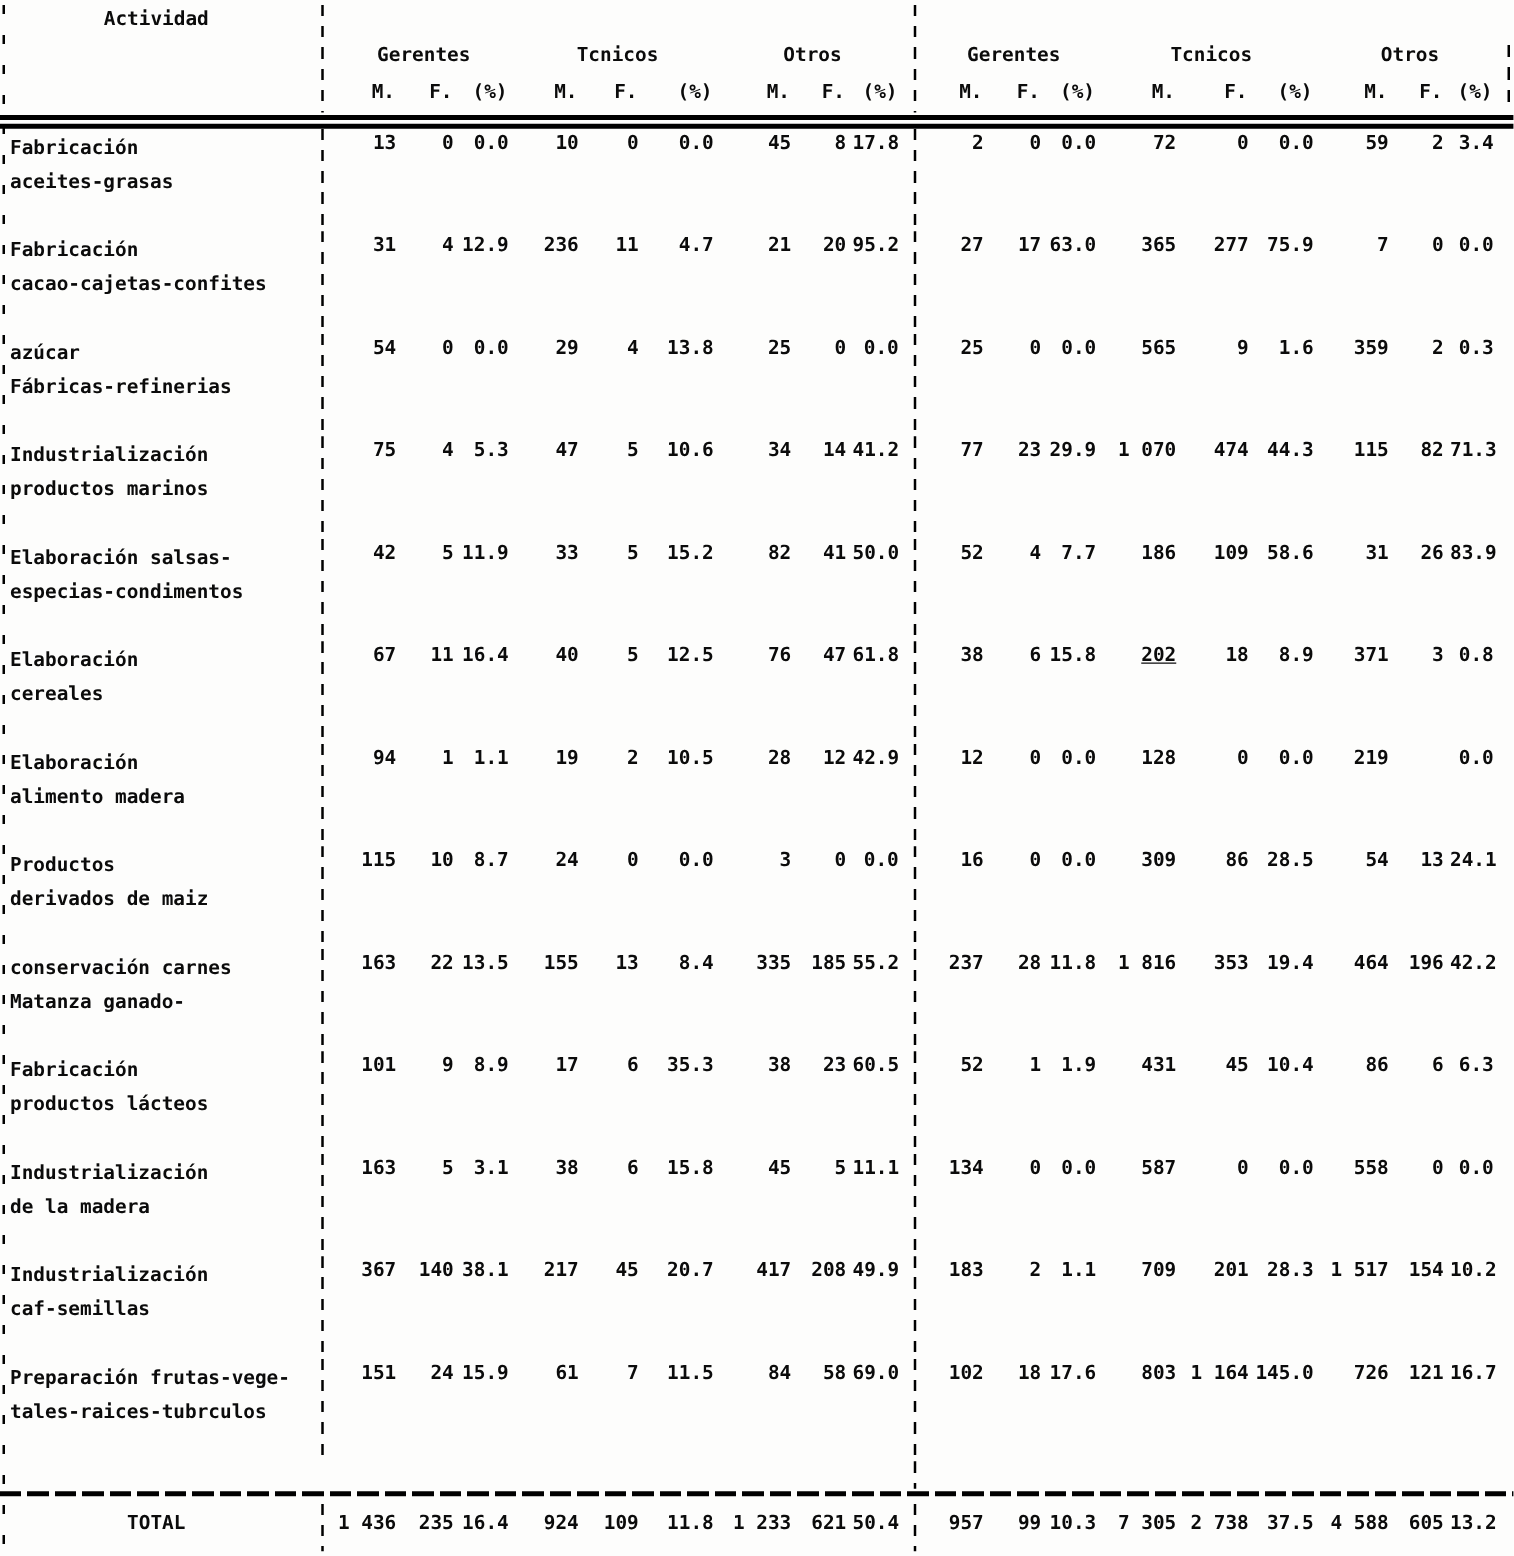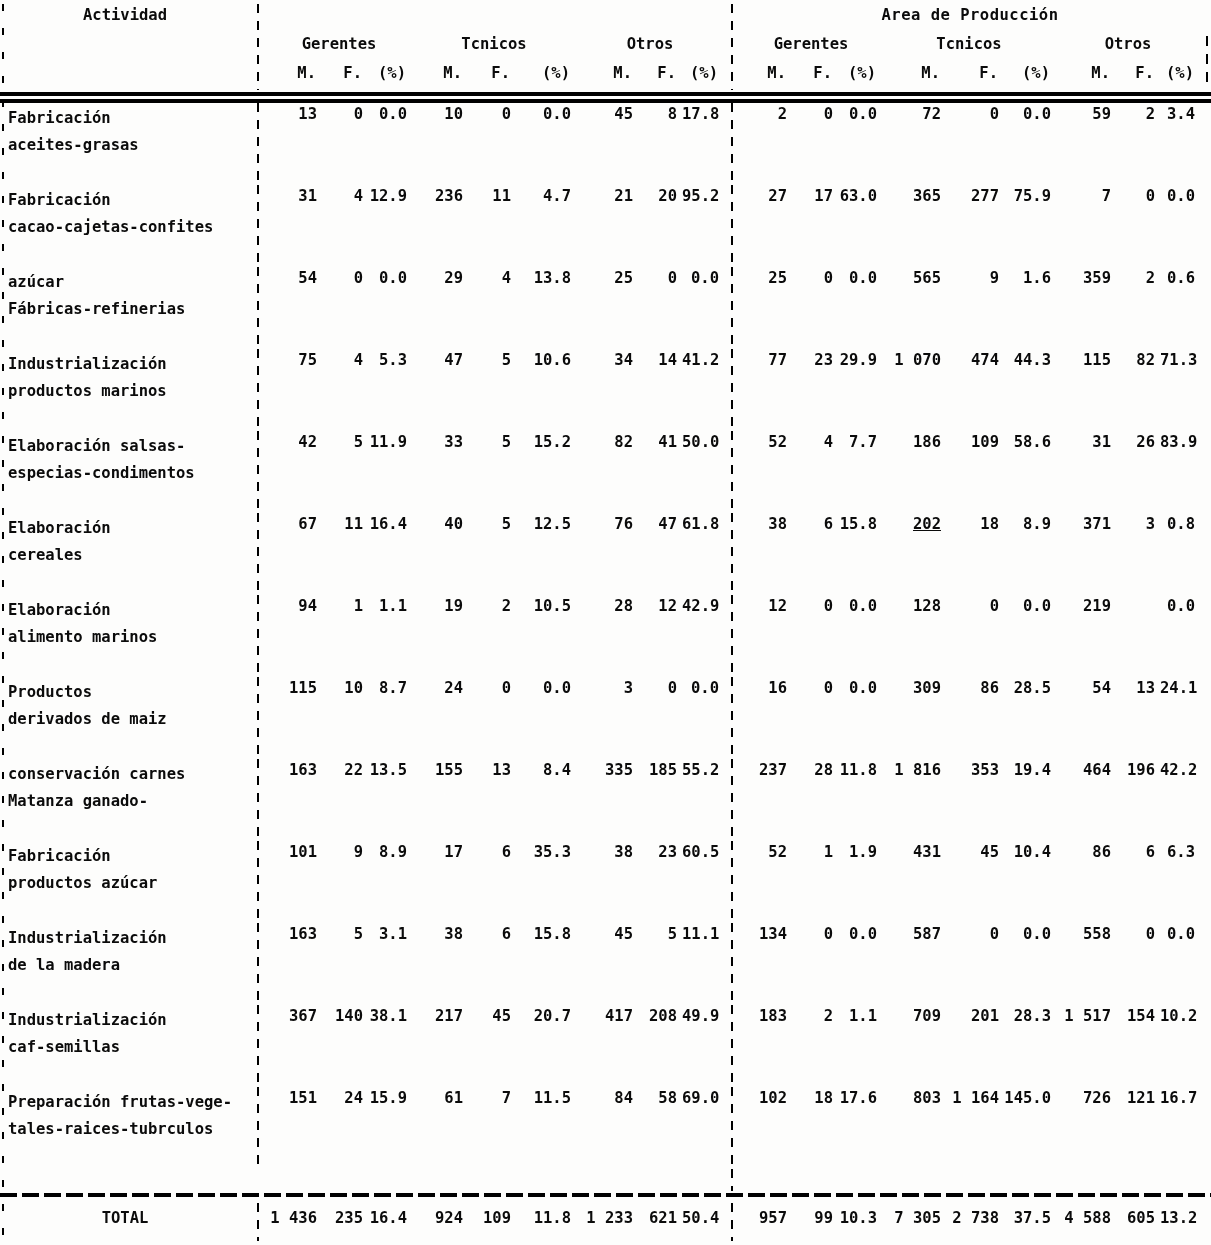--- a/index.html
+++ b/index.html
@@ -68,21 +68,20 @@
 <body>
 
 <div class="page">
   <div class="leftedge"></div>
 
   <div class="thead">
     <div class="grid">
       <div class="hc h-activity">Actividad</div>
       <div class="vdiv hd1"></div>
       <div class="vdiv hd2"></div>
-      <div class="hc h-area-prod">Area de Producción</div>
 
       <div class="hc h-group" style="grid-column:3 / span 3">Gerentes</div>
       <div class="hc h-group" style="grid-column:6 / span 3">Tcnicos</div>
       <div class="hc h-group" style="grid-column:9 / span 3">Otros</div>
       <div class="hc h-group" style="grid-column:13 / span 3">Gerentes</div>
       <div class="hc h-group" style="grid-column:16 / span 3">Tcnicos</div>
       <div class="hc h-group" style="grid-column:19 / span 3">Otros</div>
 
       <div class="hc h-sub" style="grid-column:3">M.</div>
       <div class="hc h-sub" style="grid-column:4">F.</div>
@@ -169,21 +168,21 @@
         <div class="cell num" style="grid-column: 11;">0.0</div>
         <div class="vdiv" style="grid-column: 12;"></div>
         <div class="cell num" style="grid-column: 13;">25</div>
         <div class="cell num" style="grid-column: 14;">0</div>
         <div class="cell num" style="grid-column: 15;">0.0</div>
         <div class="cell num" style="grid-column: 16;">565</div>
         <div class="cell num" style="grid-column: 17;">9</div>
         <div class="cell num" style="grid-column: 18;">1.6</div>
         <div class="cell num" style="grid-column: 19;">359</div>
         <div class="cell num" style="grid-column: 20;">2</div>
-        <div class="cell num" style="grid-column: 21;">0.6</div>
+        <div class="cell num" style="grid-column: 21;">0.3</div>
       </div>
       <div class="grid trow">
         <div class="cell label"><div class="">Industrialización</div><div class="">productos marinos</div></div>
         <div class="vdiv" style="grid-column: 2;"></div>
         <div class="cell num" style="grid-column: 3;">75</div>
         <div class="cell num" style="grid-column: 4;">4</div>
         <div class="cell num" style="grid-column: 5;">5.3</div>
         <div class="cell num" style="grid-column: 6;">47</div>
         <div class="cell num" style="grid-column: 7;">5</div>
         <div class="cell num" style="grid-column: 8;">10.6</div>
@@ -241,21 +240,21 @@
         <div class="cell num" style="grid-column: 14;">6</div>
         <div class="cell num" style="grid-column: 15;">15.8</div>
         <div class="cell num" style="grid-column: 16; text-decoration: underline;">202</div>
         <div class="cell num" style="grid-column: 17;">18</div>
         <div class="cell num" style="grid-column: 18;">8.9</div>
         <div class="cell num" style="grid-column: 19;">371</div>
         <div class="cell num" style="grid-column: 20;">3</div>
         <div class="cell num" style="grid-column: 21;">0.8</div>
       </div>
       <div class="grid trow">
-        <div class="cell label"><div class="">Elaboración</div><div class="">alimento marinos</div></div>
+        <div class="cell label"><div class="">Elaboración</div><div class="">alimento madera</div></div>
         <div class="vdiv" style="grid-column: 2;"></div>
         <div class="cell num" style="grid-column: 3;">94</div>
         <div class="cell num" style="grid-column: 4;">1</div>
         <div class="cell num" style="grid-column: 5;">1.1</div>
         <div class="cell num" style="grid-column: 6;">19</div>
         <div class="cell num" style="grid-column: 7;">2</div>
         <div class="cell num" style="grid-column: 8;">10.5</div>
         <div class="cell num" style="grid-column: 9;">28</div>
         <div class="cell num" style="grid-column: 10;">12</div>
         <div class="cell num" style="grid-column: 11;">42.9</div>
@@ -310,21 +309,21 @@
         <div class="cell num" style="grid-column: 14;">28</div>
         <div class="cell num" style="grid-column: 15;">11.8</div>
         <div class="cell num" style="grid-column: 16;">1 816</div>
         <div class="cell num" style="grid-column: 17;">353</div>
         <div class="cell num" style="grid-column: 18;">19.4</div>
         <div class="cell num" style="grid-column: 19;">464</div>
         <div class="cell num" style="grid-column: 20;">196</div>
         <div class="cell num" style="grid-column: 21;">42.2</div>
       </div>
       <div class="grid trow">
-        <div class="cell label"><div class="">Fabricación</div><div class="">productos azúcar</div></div>
+        <div class="cell label"><div class="">Fabricación</div><div class="">productos lácteos</div></div>
         <div class="vdiv" style="grid-column: 2;"></div>
         <div class="cell num" style="grid-column: 3;">101</div>
         <div class="cell num" style="grid-column: 4;">9</div>
         <div class="cell num" style="grid-column: 5;">8.9</div>
         <div class="cell num" style="grid-column: 6;">17</div>
         <div class="cell num" style="grid-column: 7;">6</div>
         <div class="cell num" style="grid-column: 8;">35.3</div>
         <div class="cell num" style="grid-column: 9;">38</div>
         <div class="cell num" style="grid-column: 10;">23</div>
         <div class="cell num" style="grid-column: 11;">60.5</div>

